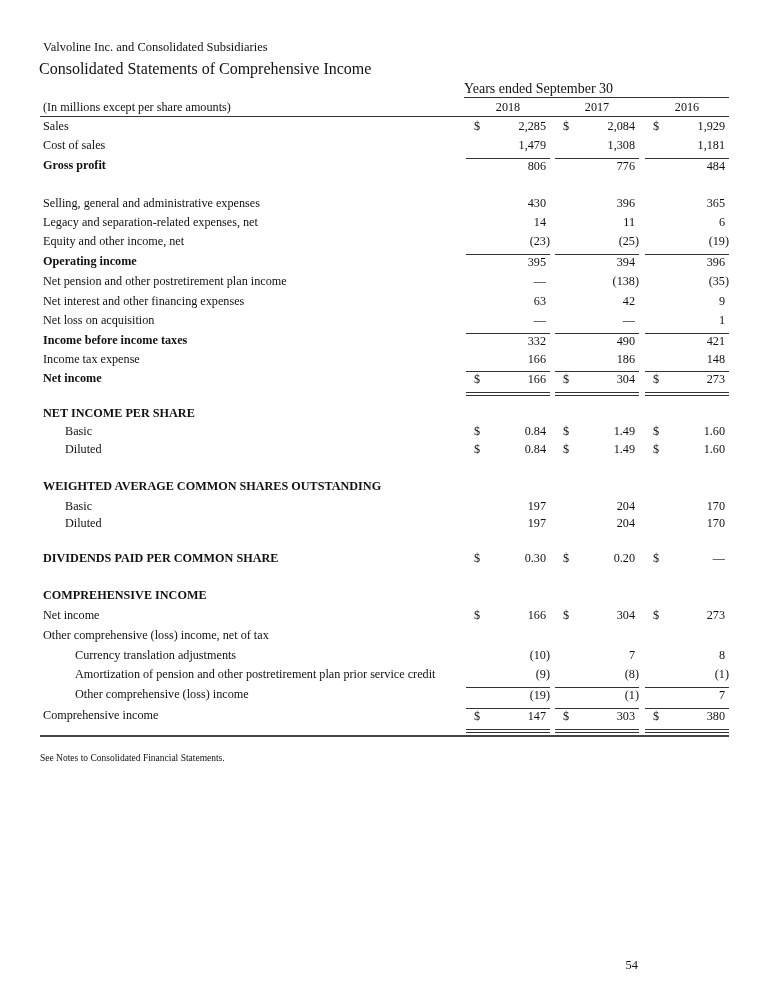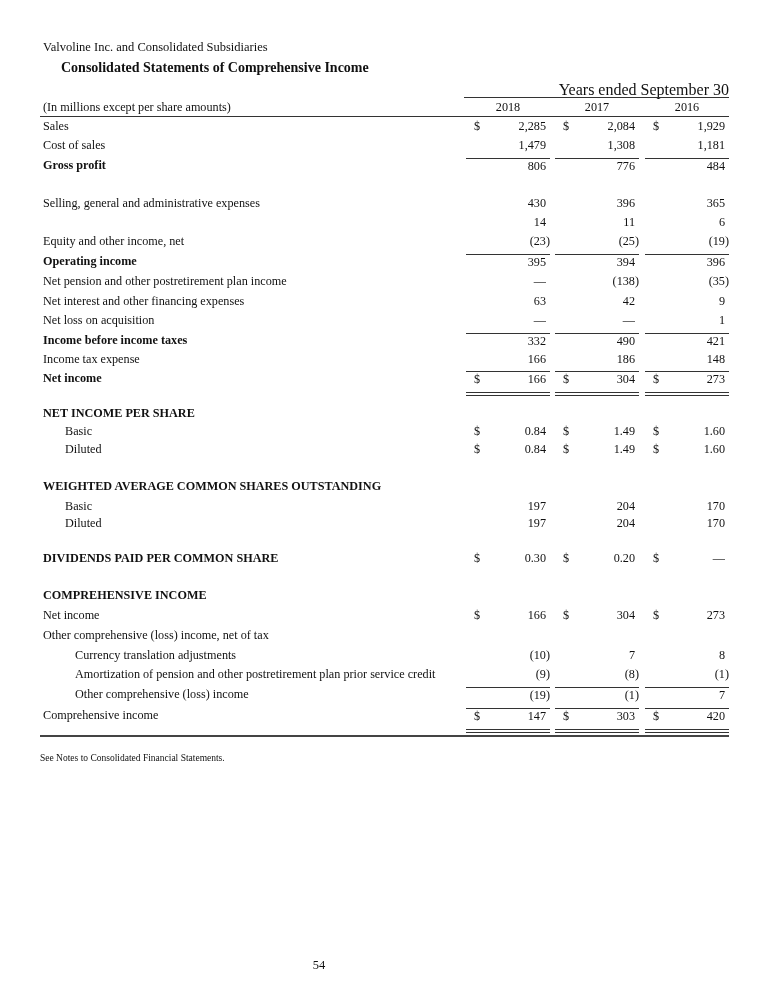--- a/index.html
+++ b/index.html
@@ -1,38 +1,38 @@
 <!DOCTYPE html>
 <html><head>
 <meta charset="utf-8">
 <style>
   html, body { margin: 0; padding: 0; background: #ffffff; }
   body { width: 768px; height: 997px; position: relative; font-family: "Liberation Serif", serif; color: #111; font-size: 12.2px; }
   .company { position: absolute; left: 43px; top: 40px; font-size: 12.5px; }
-  .title { position: absolute; left: 61px; top: 60px; font-size: 14px; font-weight: bold; }
-  .years-hdr { position: absolute; left: 464px; width: 265px; top: 81px; text-align: right; font-size: 16px; }
+  .title { position: absolute; left: 39px; top: 60px; font-size: 16px; font-weight: normal; }
+  .years-hdr { position: absolute; left: 464px; width: 265px; top: 81px; text-align: left; font-size: 14px; }
   .years-rule { position: absolute; left: 464px; width: 265px; top: 97px; border-top: 1.5px solid #333; }
   .units { position: absolute; left: 43px; top: 100px; }
   .colhead { position: absolute; top: 100px; text-align: center; width: 84px; }
   .head-rule { position: absolute; left: 40px; width: 689px; top: 116px; border-top: 1.5px solid #333; }
   .row { position: absolute; left: 0; width: 768px; height: 19px; }
   .row .label { position: absolute; left: 43px; white-space: nowrap; font-family: Liberation Serif, serif; }
   .row .label.indent1 { left: 65px; }
   .row .label.indent2 { left: 75px; }
   .row .label.bold { font-weight: bold; }
   .cell { position: absolute; width: 84px; height: 19px; }
   .cell .dollar { position: absolute; left: 8px; }
   .cell .val { position: absolute; right: 4px; }
   .cell .val.paren { right: 0px; }
   .cell.top-rule { border-top: 1.5px solid #333; }
   .cell.double-bottom::after { content: ""; position: absolute; left: 0; right: 0; bottom: -5px; height: 2px; border-top: 1px solid #333; border-bottom: 1px solid #333; }
   .c0 { left: 466px; } .c1 { left: 555px; } .c2 { left: 645px; }
   .bottom-rule { position: absolute; left: 40px; width: 689px; top: 735px; border-top: 2px solid #444; }
   .footnote { position: absolute; left: 40px; top: 753px; font-size: 9.5px; }
-  .page-num { position: absolute; left: 0; width: 638px; top: 958px; text-align: center; font-size: 12.5px; }
+  .page-num { position: absolute; left: 0; width: 638px; top: 958px; text-align: right; font-size: 12.5px; }
 </style>
 </head>
 <body>
 
 <div class="company">Valvoline Inc. and Consolidated Subsidiaries</div>
 <div class="title">Consolidated Statements of Comprehensive Income</div>
 <div class="years-hdr">Years ended September 30</div>
 <div class="years-rule"></div>
 <div class="units">(In millions except per share amounts)</div>
 <div class="colhead" style="left:466px">2018</div>
@@ -86,20 +86,21 @@
         <span class="val">430</span>
       </div>
       <div class="cell c1">
         <span class="val">396</span>
       </div>
       <div class="cell c2">
         <span class="val">365</span>
       </div>
     </div>
     <div class="row" style="top: 215px;">
+      <span class="label ">Legacy and separation-related expenses, net</span>
       <div class="cell c0">
         <span class="val">14</span>
       </div>
       <div class="cell c1">
         <span class="val">11</span>
       </div>
       <div class="cell c2">
         <span class="val">6</span>
       </div>
     </div>
@@ -339,20 +340,20 @@
       <div class="cell c0 top-rule double-bottom">
         <span class="dollar">$</span>
         <span class="val">147</span>
       </div>
       <div class="cell c1 top-rule double-bottom">
         <span class="dollar">$</span>
         <span class="val">303</span>
       </div>
       <div class="cell c2 top-rule double-bottom">
         <span class="dollar">$</span>
-        <span class="val">420</span>
+        <span class="val">380</span>
       </div>
     </div>
   </div>
 
 <div class="bottom-rule"></div>
 <div class="footnote">See Notes to Consolidated Financial Statements.</div>
 <div class="page-num">54</div>
 
 </body></html>

